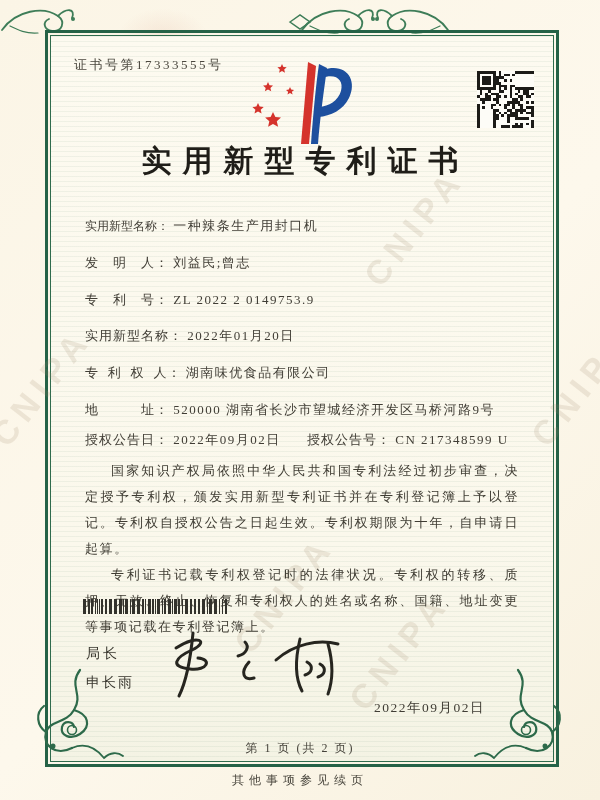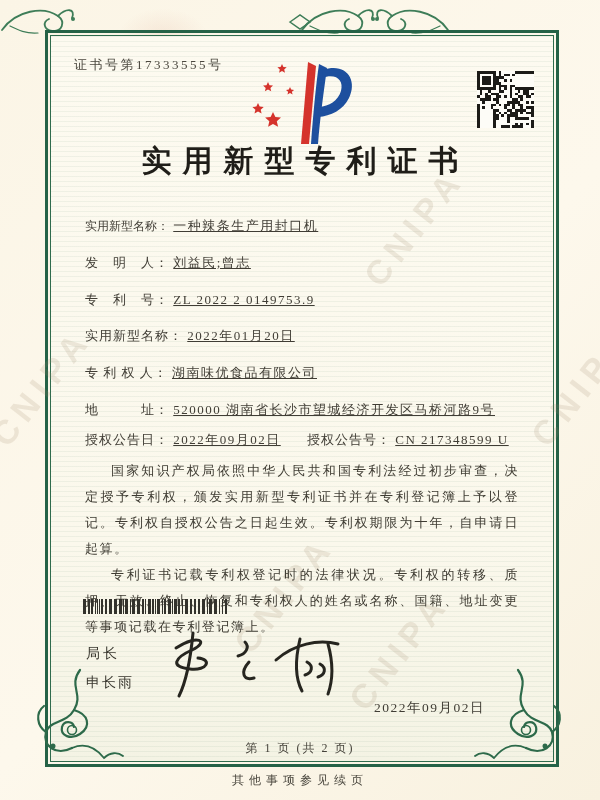--- a/index.html
+++ b/index.html
@@ -24,23 +24,23 @@
   .wm{position:absolute;font-family:"Liberation Sans","DejaVu Sans",sans-serif;
       font-size:34px;font-weight:bold;letter-spacing:7px;color:rgba(158,138,108,0.17);
       transform:rotate(-52deg);white-space:nowrap;pointer-events:none;}
   
   .cert-no{position:absolute;left:74px;top:56px;font-size:13px;letter-spacing:2.5px;color:#4b483f;}
   .logo{position:absolute;left:246px;top:60px;}
   .qr{position:absolute;left:477px;top:71px;width:57px;height:57px;background:#fdfcf7;}
   .title{position:absolute;left:0;top:141px;width:100%;text-align:center;
          font-size:30px;font-weight:bold;letter-spacing:11px;color:#1f1d18;text-indent:11px;}
   .fld{position:absolute;left:85px;font-size:13px;letter-spacing:1px;color:#403d35;white-space:nowrap;}
-  .fld-label{display:inline-block;min-width:82px;}
+  .fld-label{display:inline-block;min-width:82px;font-family:Liberation Mono, monospace;}
   .fld-label.compact{font-size:12px;letter-spacing:0;}
-  .fld-value{letter-spacing:1.5px;text-decoration:underline;}
+  .fld-value{letter-spacing:1.5px;}
   .paras{position:absolute;left:85px;top:458px;width:434px;font-size:13px;line-height:26px;
          letter-spacing:1.6px;text-align:justify;color:#3f3c33;}
   .paras p{margin:0;text-indent:2em;font-family:Liberation Serif, serif;}
   .barcode{position:absolute;left:83px;top:599px;height:15px;display:flex;align-items:stretch;}
   .barcode span{display:block;background:#33322c;}
   .sig-title{position:absolute;left:86px;top:645px;font-size:14px;letter-spacing:3px;color:#38362e;}
   .sig-name{position:absolute;left:86px;top:674px;font-size:14px;letter-spacing:2px;color:#38362e;text-align:right;}
   .signature{position:absolute;left:150px;top:628px;}
   .issue-date{position:absolute;left:374px;top:699px;font-size:13.5px;letter-spacing:1.5px;color:#403d35;}
   .page-info{position:absolute;left:0;top:740px;width:100%;text-align:center;

